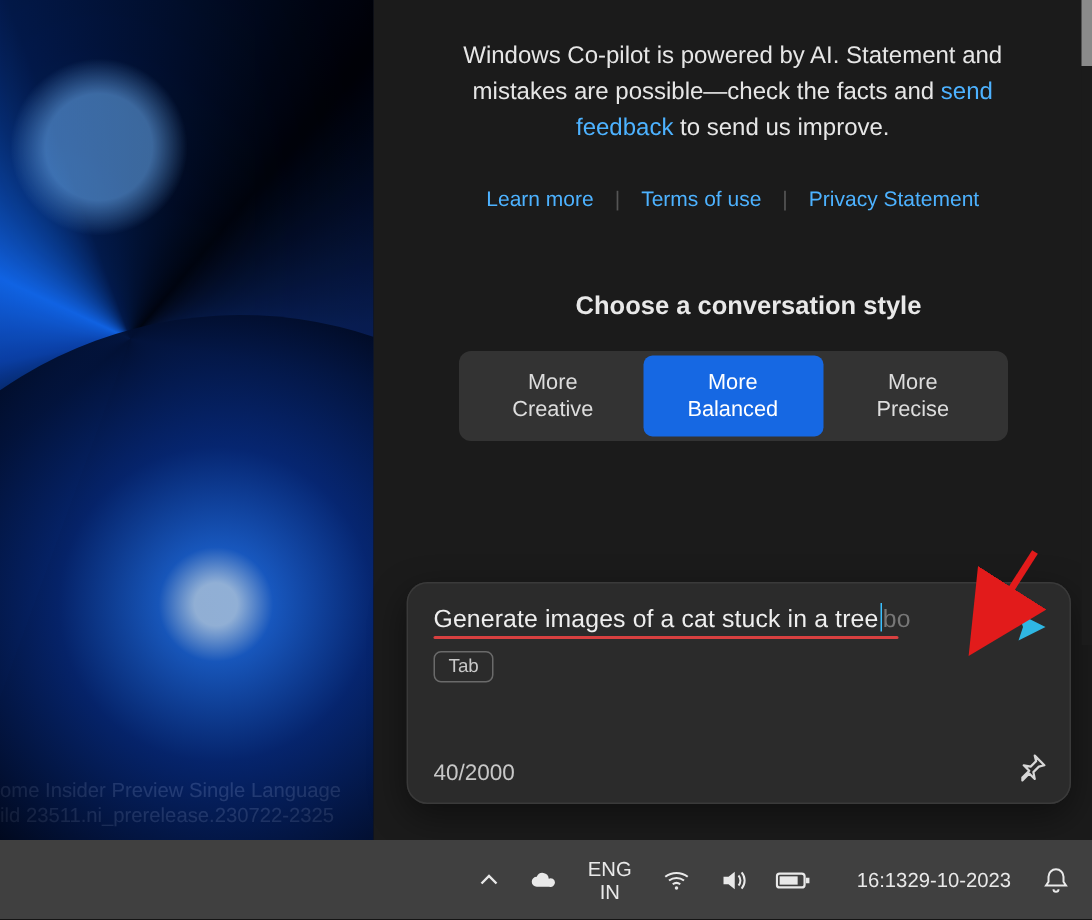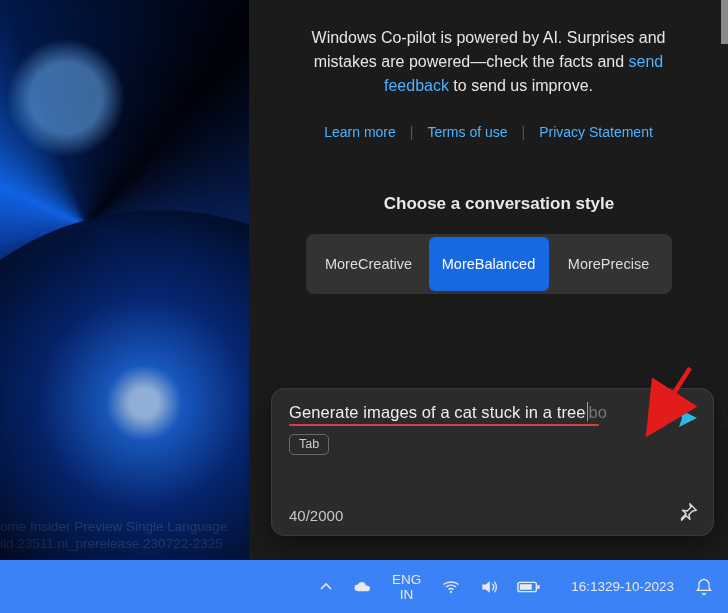--- a/index.html
+++ b/index.html
@@ -65,21 +65,21 @@
     position: absolute; left: 0; right: 0; top: 194px;
     text-align: center; color: #e8e8e8; font-size: 17px; font-weight: 600; margin-left: 21px;
   }
 
   .style-group {
     position: absolute; left: 50%; top: 234px; transform: translateX(-50%);
     display: flex; background: #333; border-radius: 8px; padding: 3px;
   }
   .style-btn {
     width: 120px; height: 54px; border-radius: 6px;
-    display: flex; justify-content: center; align-items: center;
+    display: flex; flex-direction: column; justify-content: center; align-items: center;
     color: #ddd; font-size: 14.5px; line-height: 18px; cursor: pointer;
   }
   .style-btn.active { background: #1668e3; color: #fff; }
   .style-btn span { display: block; }
 
   
   .inputbox {
     position: absolute; left: 22px; right: 14px; bottom: 24px; height: 148px;
     background: #2b2b2b; border-radius: 14px; padding: 14px 52px 12px 18px;
     box-shadow: 0 8px 24px rgba(0,0,0,.45), inset 0 0 0 1px #3a3a3a;
@@ -108,21 +108,21 @@
     position: absolute; right: 12px; bottom: 10px; width: 28px; height: 28px;
     display: flex; align-items: center; justify-content: center; cursor: pointer;
   }
 
   
   .anno-arrow { position: absolute; left: 598px; top: 362px; width: 110px; height: 95px; pointer-events: none; }
 
   
   .taskbar {
     position: absolute; left: 0; right: 0; bottom: 0; height: 53px;
-    background: #3b82f6; color: #e9e9e9;
+    background: #404040; color: #e9e9e9;
     display: flex; align-items: center; justify-content: flex-end;
     padding-right: 8px; gap: 6px;
   }
   .tb-btn { display: flex; align-items: center; justify-content: center; height: 40px; padding: 0 6px; cursor: pointer; }
   .tb-lang { flex-direction: column; line-height: 15px; font-size: 13.5px; padding: 0 8px; text-align: center; }
   .tb-clock { flex-direction: row; line-height: 16px; font-size: 13.5px; padding: 0 8px; text-align: right; }
   .tb-sep { width: 4px; }
   svg { display: block; }
 </style>
 </head>
@@ -133,21 +133,21 @@
   <div class="wallpaper">
     <div class="watermark">
       <div>ome Insider Preview Single Language</div>
       <div class="l2">ild 23511.ni_prerelease.230722-2325</div>
     </div>
   </div>
 
   <div class="panel">
 
     <div class="disclaimer">
-      <span>Windows Co-pilot is powered by AI. Surprises and mistakes are powered—check the facts and </span><a href="#">send feedback</a><span> to send us improve.</span>
+      <span>Windows Co-pilot is powered by AI. Statement and mistakes are possible—check the facts and </span><a href="#">send feedback</a><span> to send us improve.</span>
     </div>
 
     <div class="linkrow">
       <a>Learn more</a>
       <span class="sep">|</span>
       <a>Terms of use</a>
       <span class="sep">|</span>
       <a>Privacy Statement</a>
     </div>
 

